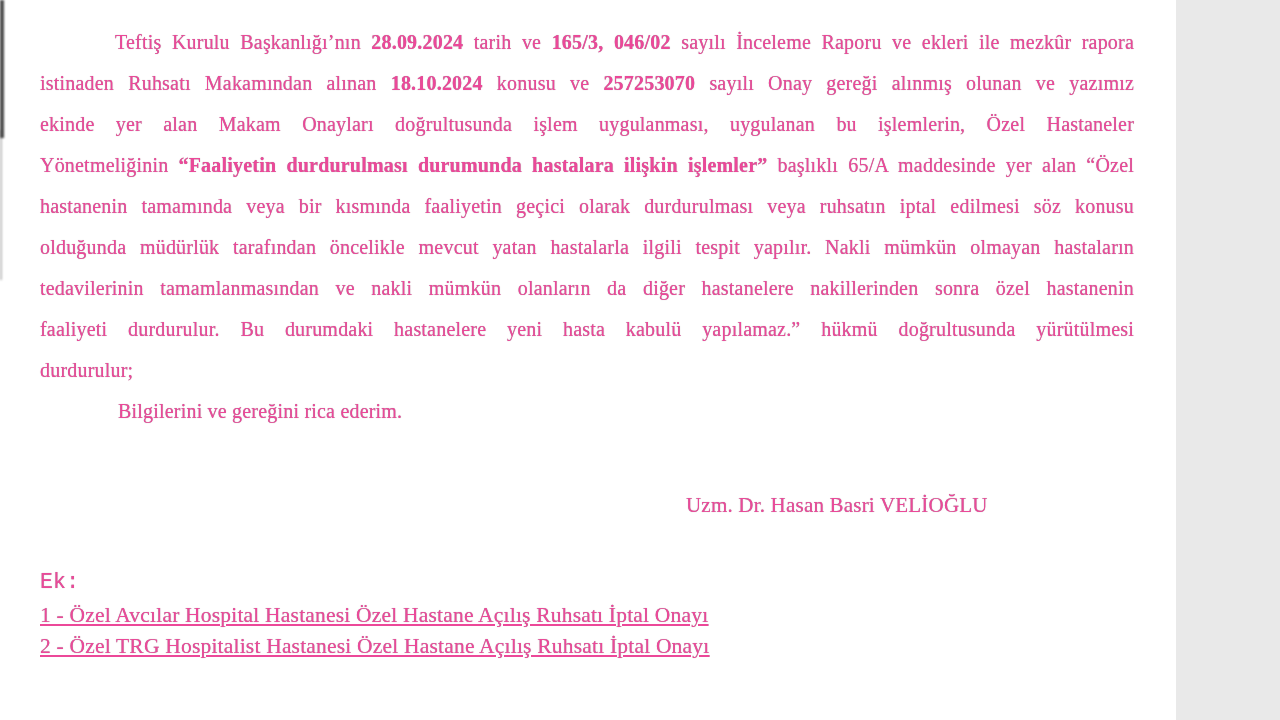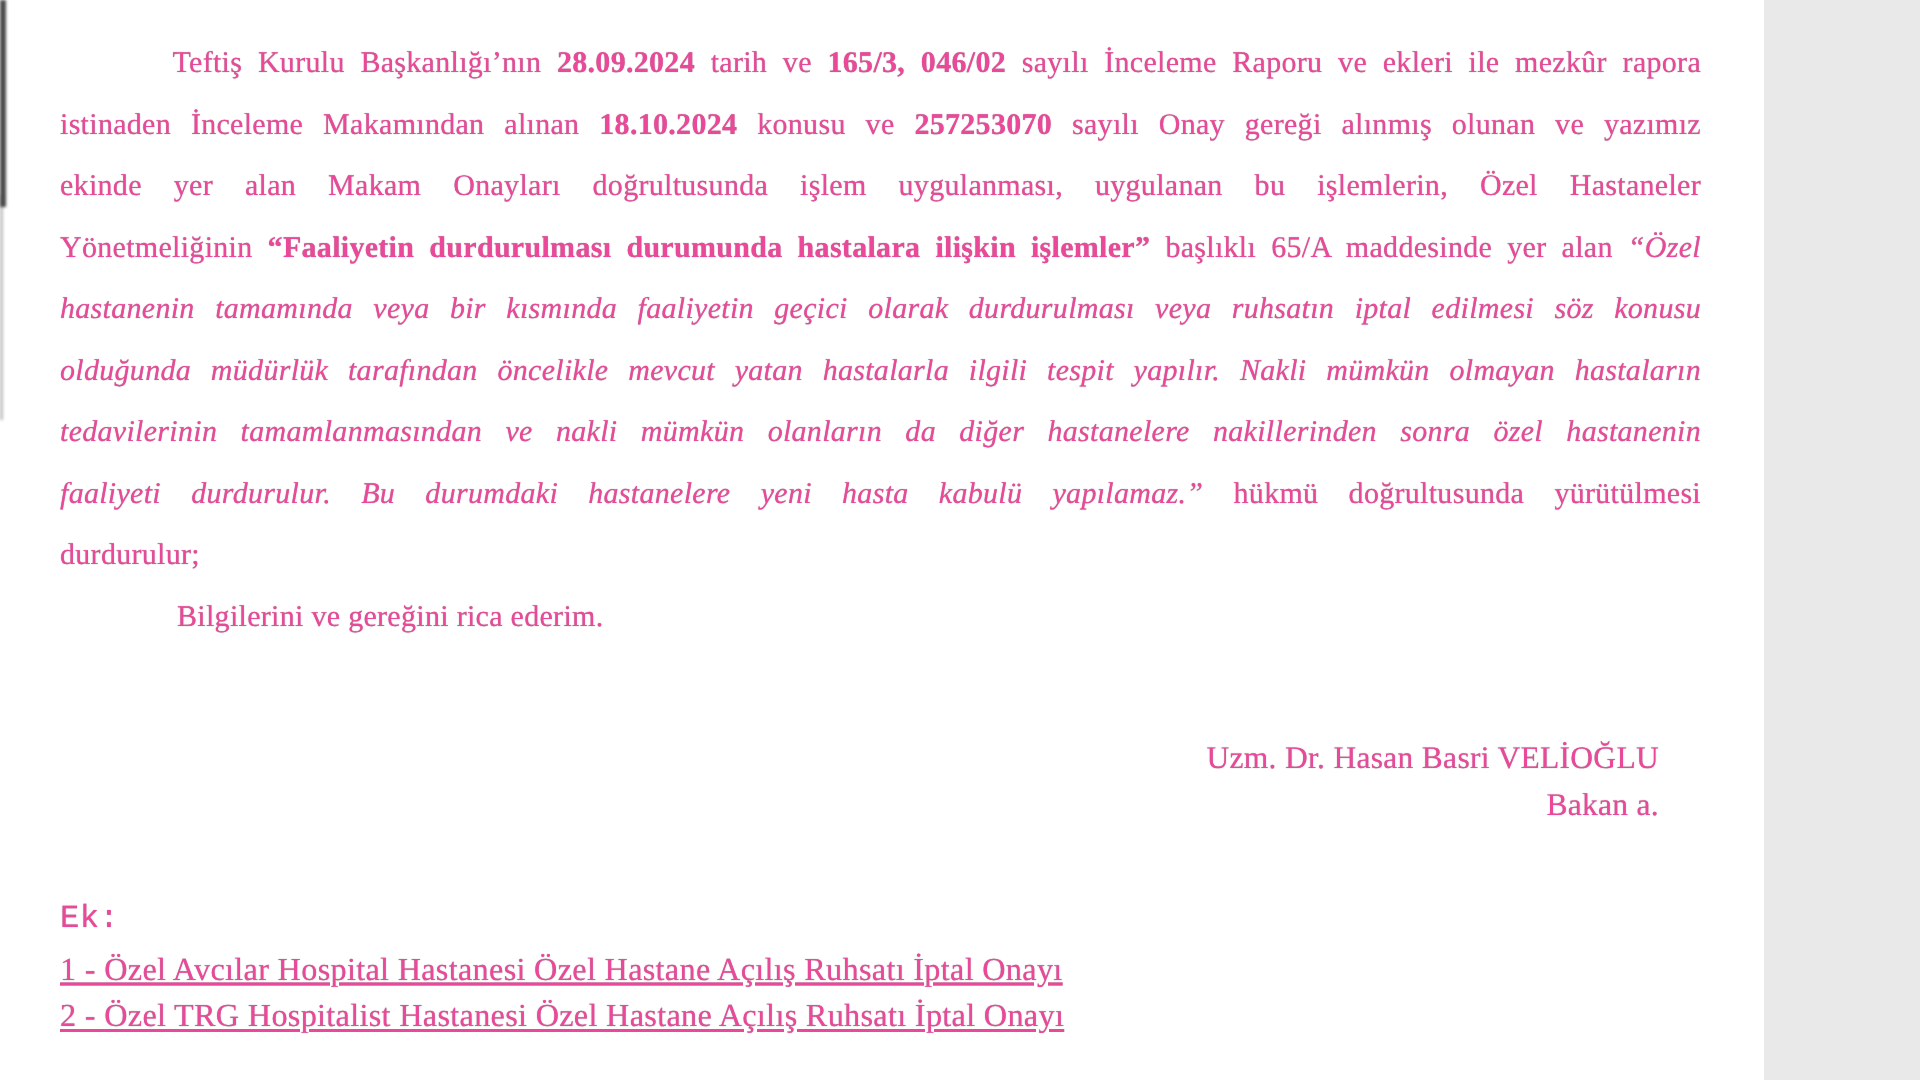--- a/index.html
+++ b/index.html
@@ -18,32 +18,32 @@
     text-align-last:justify;
     line-height:41px;
     font-size:20px;
     letter-spacing:0.2px;
     white-space:normal;
   }
   .jline.first{text-indent:75px;}
   .jline.last{text-align-last:left;}
   .seg{display:inline;}
   .b{font-weight:bold;}
-  .i{font-style:italic;}
+  .i{}
   .closing{
     margin:0;
     font-size:20px;
     line-height:41px;
     text-indent:78px;
     letter-spacing:0.2px;
   }
   .signature{
     width:420px;
     margin:58px 28px 0 auto;
-    text-align:right;
+    text-align:left;
     font-size:21px;
     line-height:31px;
     letter-spacing:0.2px;
   }
   .attachments{
     margin-top:48px;
     font-size:21.5px;
     line-height:31px;
     letter-spacing:0.2px;
   }
@@ -62,41 +62,40 @@
 <body>
 
 <div class="page">
   <div class="edge-artifact"></div>
   <div class="edge-artifact-2"></div>
 
   <div class="content">
 
     <div class="jline first"><span class="seg">Teftiş Kurulu Başkanlığı’nın </span><span class="seg b">28.09.2024</span><span class="seg"> tarih ve </span><span class="seg b">165/3, 046/02</span><span class="seg"> sayılı İnceleme Raporu ve ekleri ile mezkûr rapora</span></div>
 
-    <div class="jline"><span class="seg">istinaden İnceleme Makamından alınan </span><span class="seg b">18.10.2024</span><span class="seg"> konusu ve </span><span class="seg b">257253070</span><span class="seg"> sayılı Onay gereği alınmış olunan ve yazımız</span></div>
+    <div class="jline"><span class="seg">istinaden Ruhsatı Makamından alınan </span><span class="seg b">18.10.2024</span><span class="seg"> konusu ve </span><span class="seg b">257253070</span><span class="seg"> sayılı Onay gereği alınmış olunan ve yazımız</span></div>
 
     <div class="jline"><span class="seg">ekinde yer alan Makam Onayları doğrultusunda işlem uygulanması, uygulanan bu işlemlerin, Özel Hastaneler</span></div>
 
     <div class="jline"><span class="seg">Yönetmeliğinin </span><span class="seg b">“Faaliyetin durdurulması durumunda hastalara ilişkin işlemler”</span><span class="seg"> başlıklı 65/A maddesinde yer alan </span><span class="seg i">“Özel</span></div>
 
     <div class="jline"><span class="seg i">hastanenin tamamında veya bir kısmında faaliyetin geçici olarak durdurulması veya ruhsatın iptal edilmesi söz konusu</span></div>
 
     <div class="jline"><span class="seg i">olduğunda müdürlük tarafından öncelikle mevcut yatan hastalarla ilgili tespit yapılır. Nakli mümkün olmayan hastaların</span></div>
 
     <div class="jline"><span class="seg i">tedavilerinin tamamlanmasından ve nakli mümkün olanların da diğer hastanelere nakillerinden sonra özel hastanenin</span></div>
 
     <div class="jline"><span class="seg i">faaliyeti durdurulur. Bu durumdaki hastanelere yeni hasta kabulü yapılamaz.”</span><span class="seg"> hükmü doğrultusunda yürütülmesi</span></div>
 
     <div class="jline last"><span class="seg">durdurulur;</span></div>
 
     <p class="closing">Bilgilerini ve gereğini rica ederim.</p>
 
     <div class="signature">
       <div>Uzm. Dr. Hasan Basri VELİOĞLU</div>
-      <div>Bakan a.</div>
     </div>
 
     <div class="attachments">
       <div class="label">Ek:</div>
       <div class="attach-item">1 -  Özel Avcılar Hospital Hastanesi Özel Hastane Açılış Ruhsatı İptal Onayı</div>
       <div class="attach-item">2 -  Özel TRG Hospitalist Hastanesi Özel Hastane Açılış Ruhsatı İptal Onayı</div>
     </div>
 
   </div>
 </div>

